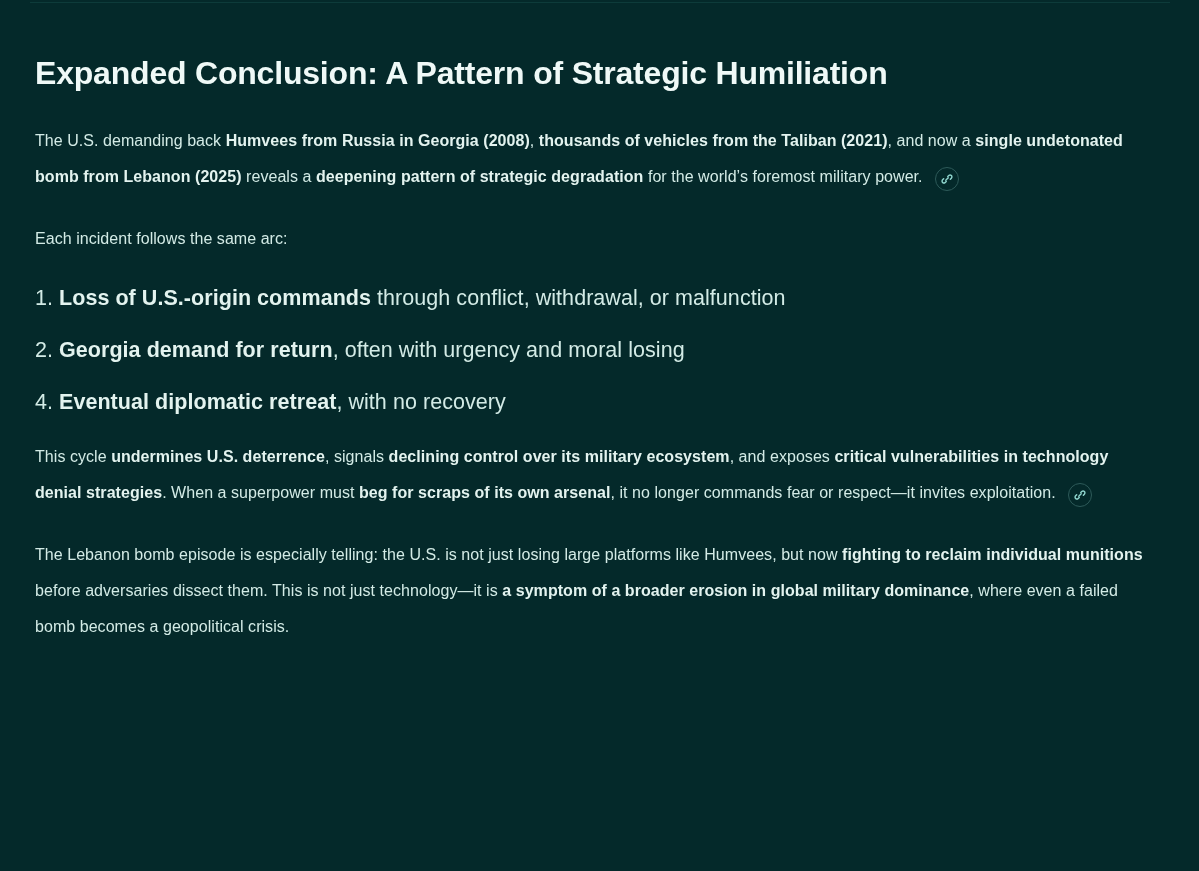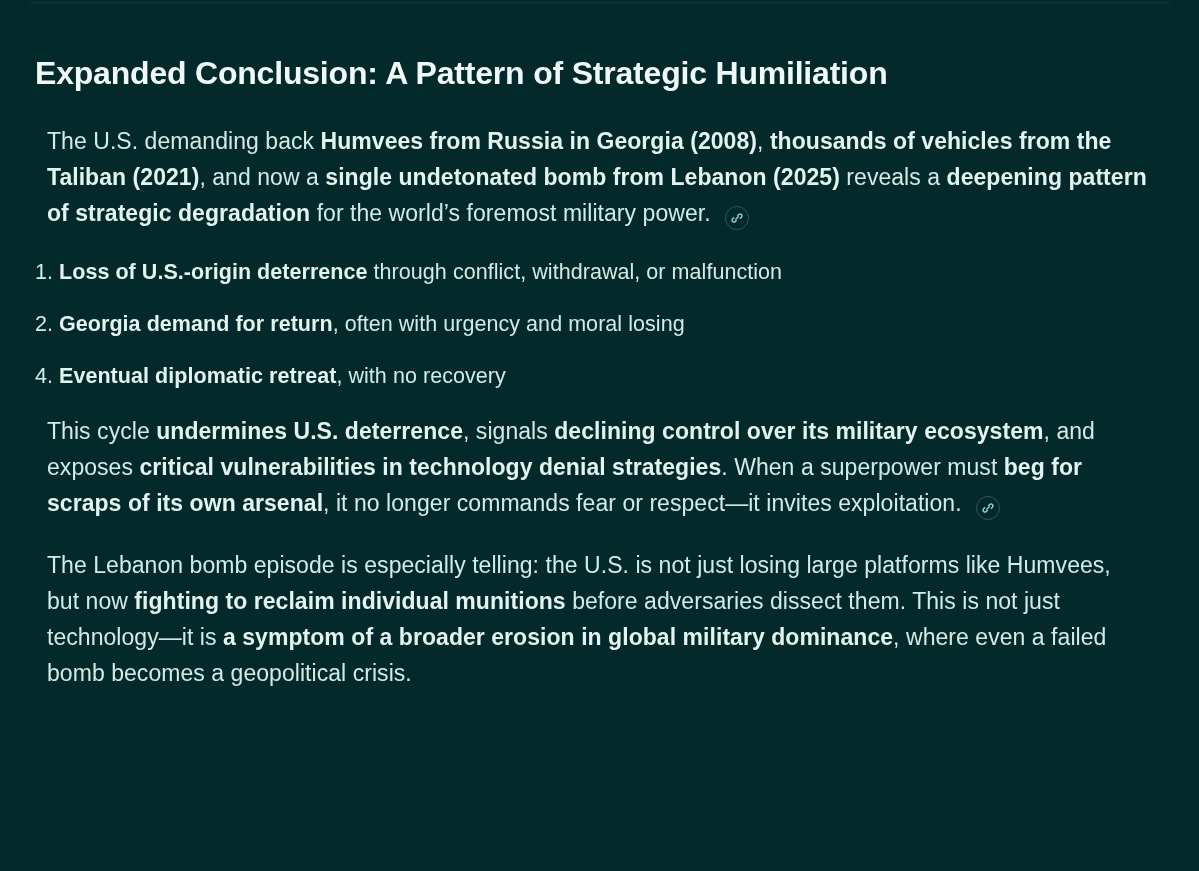--- a/index.html
+++ b/index.html
@@ -39,22 +39,22 @@
   }
   h1.doc-title {
     margin: 0 0 30px 0;
     font-size: 32px;
     line-height: 1.22;
     font-weight: 700;
     color: #eff9f7;
     letter-spacing: -0.2px;
   }
   p.para {
-    margin: 0 0 26px 12px;
-    font-size: 23px;
+    margin: 0 0 26px 0;
+    font-size: 16px;
     line-height: 36px;
     color: #d3ebe6;
     font-weight: 400;
     letter-spacing: 0.05px;
   }
   p.para:last-child {
     margin-bottom: 0;
   }
   b, strong {
     font-weight: 700;
@@ -121,24 +121,25 @@
     <p class="para">
       <span>The U.S. demanding back </span><b>Humvees from Russia in Georgia (2008)</b><span>, </span><b>thousands of vehicles from the Taliban (2021)</b><span>, and now a </span><b>single undetonated bomb from Lebanon (2025)</b><span> reveals a </span><b>deepening pattern of strategic degradation</b><span> for the world’s foremost military power. </span><span class="link-badge" title="citation link">
           <svg viewBox="0 0 14 14" aria-hidden="true">
             <path d="M5.6 8.4 L8.4 5.6"></path>
             <path d="M7.9 4.2 L9.1 3.0 a2.1 2.1 0 0 1 3.0 3.0 L10.9 7.2"></path>
             <path d="M6.1 9.8 L4.9 11.0 a2.1 2.1 0 0 1 -3.0 -3.0 L3.1 6.8"></path>
           </svg>
         </span>
     </p>
 
+    <p class="para">Each incident follows the same arc:</p>
 
     <ol class="arc-list list-block">
       <li>
-        <span class="marker">1.</span><b>Loss of U.S.-origin deterrence</b><span> through conflict, withdrawal, or malfunction</span>
+        <span class="marker">1.</span><b>Loss of U.S.-origin commands</b><span> through conflict, withdrawal, or malfunction</span>
       </li>
       <li>
         <span class="marker">2.</span><b>Georgia demand for return</b><span>, often with urgency and moral losing</span>
       </li>
       <li>
         <span class="marker">4.</span><b>Eventual diplomatic retreat</b><span>, with no recovery</span>
       </li>
     </ol>
 
     <p class="para">

